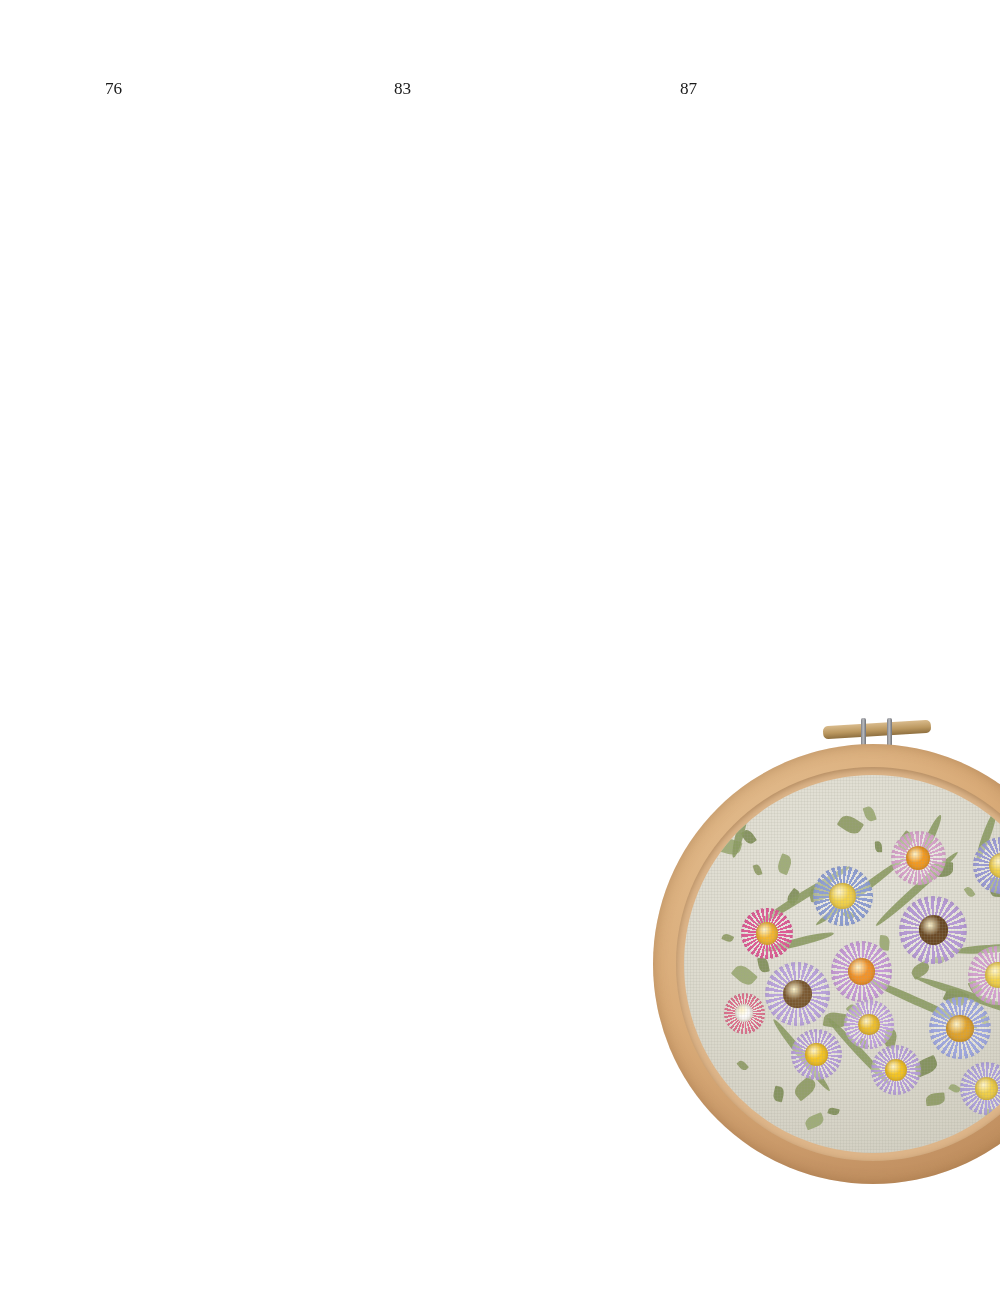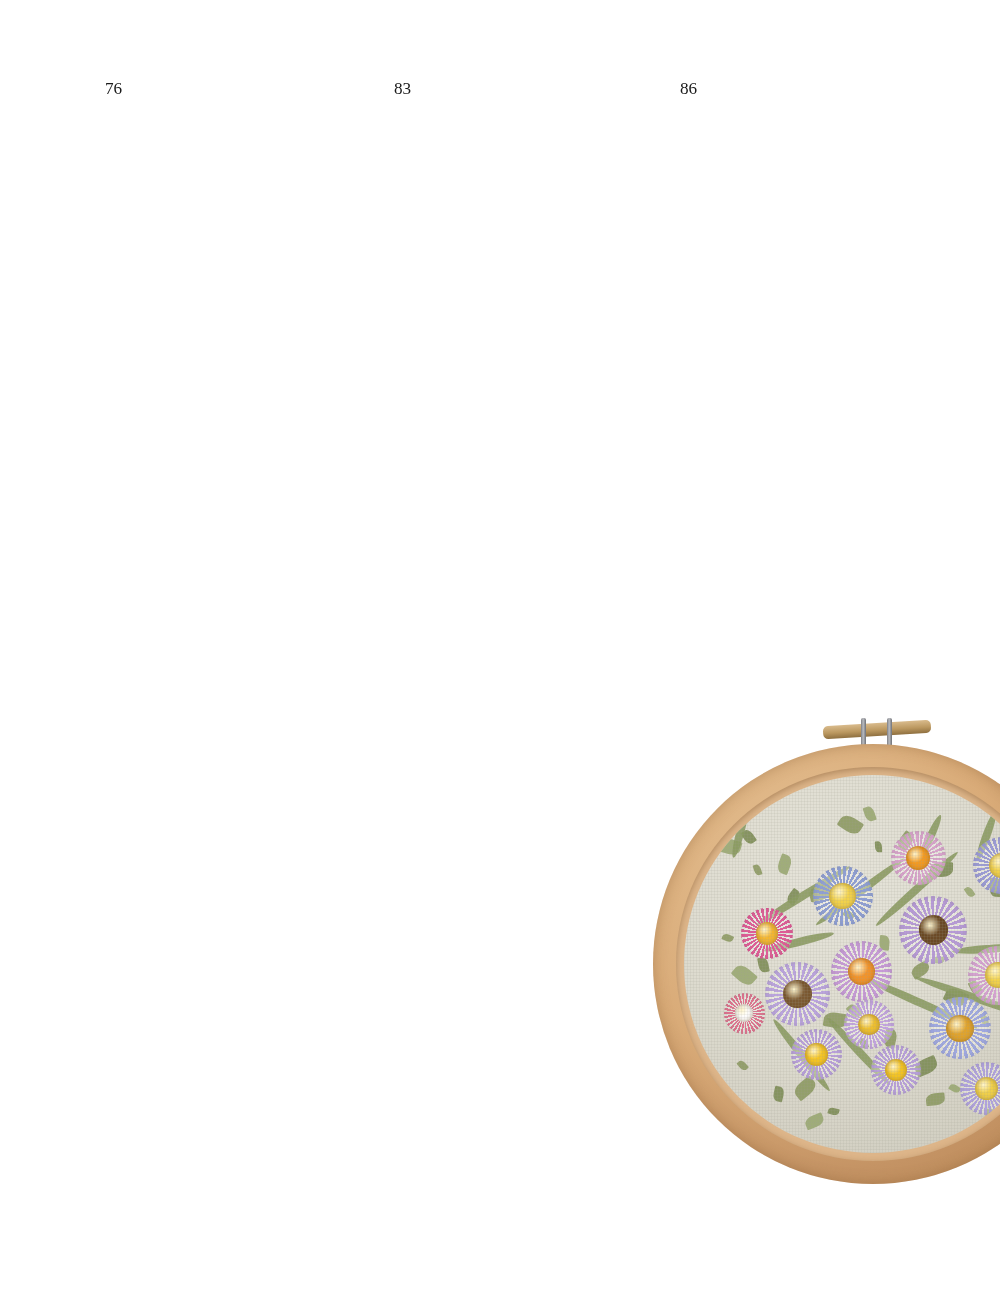--- a/index.html
+++ b/index.html
@@ -633,20 +633,25 @@
           </div>
           <div class="toc-entry">
             <span class="label">Woven Bar</span>
             <span class="dots pad-left">....................................</span>
             <span class="page gap">86</span>
           </div>
           <div class="toc-entry">
             <span class="label">Woven Picot</span>
             <span class="dots">..................................</span>
             <span class="page gap">86</span>
+          </div>
+          <div class="toc-entry">
+            <span class="label">Woven Spiderweb</span>
+            <span class="dots pad-left">..........................</span>
+            <span class="page gap">87</span>
           </div>
         </div>
 
       <div class="backmatter bm-gallery">
         <div class="bm-entry">
           <span class="bm-label">Gallery</span>
           <span class="bm-dots">........................</span>
           <span class="bm-page">88</span>
         </div>
       </div>

